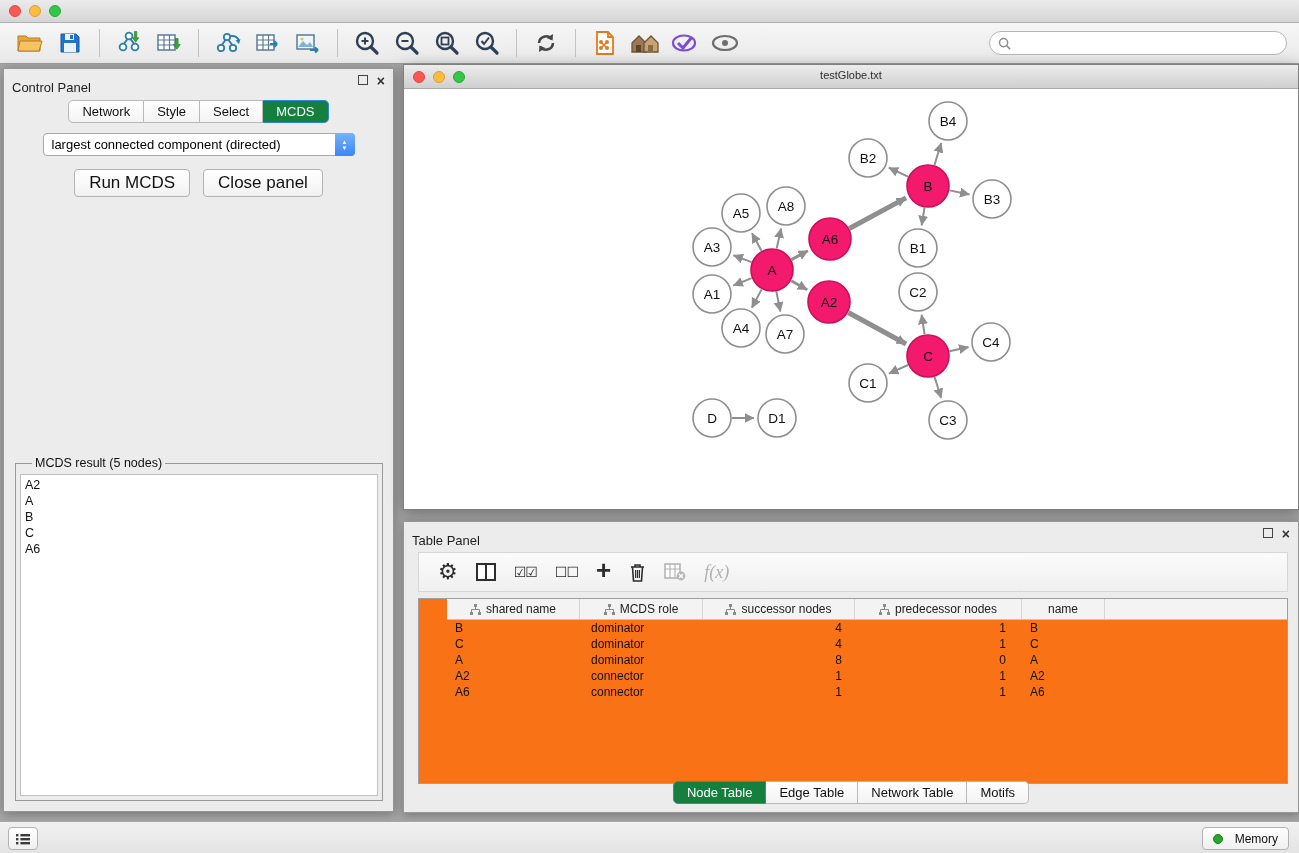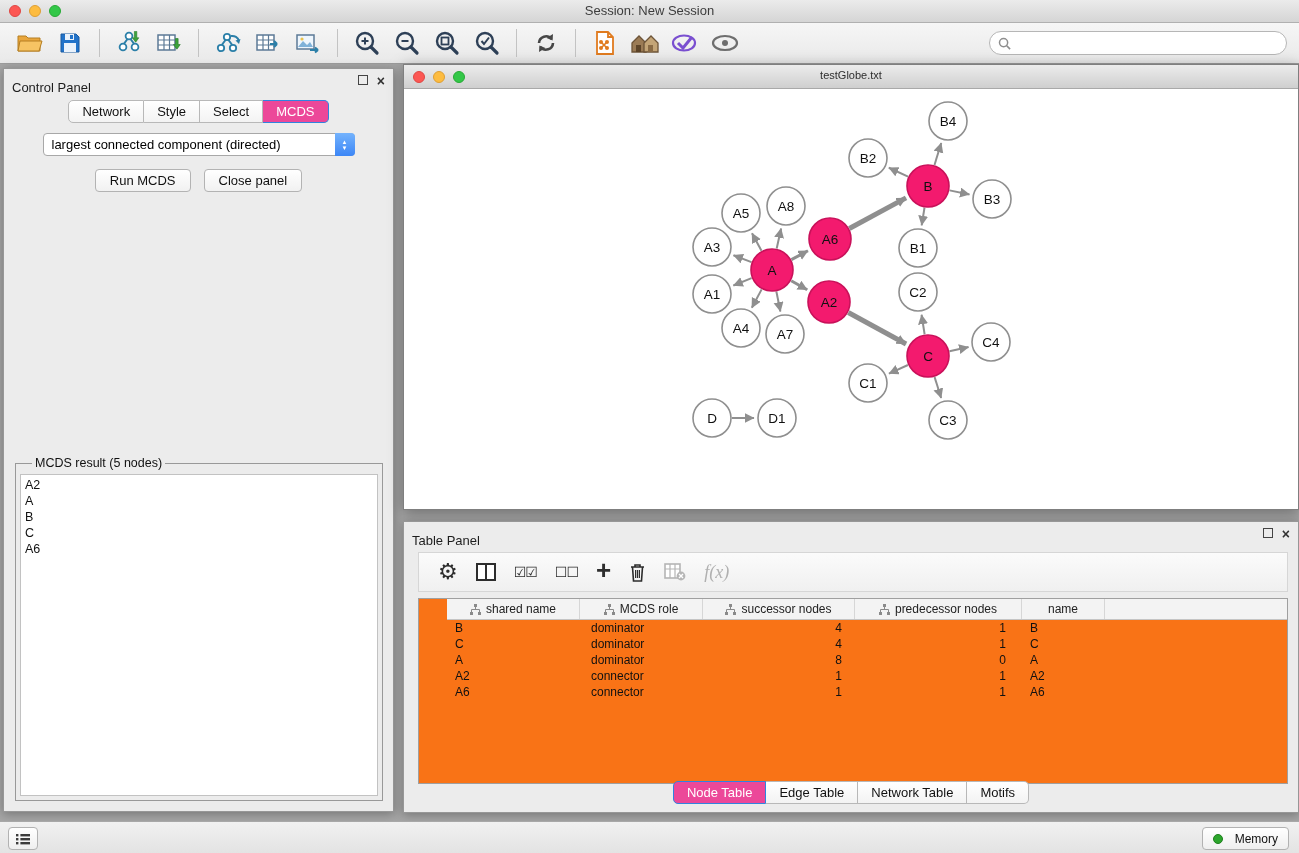--- a/index.html
+++ b/index.html
@@ -37,33 +37,33 @@
   .panel-header .ph-title{flex:1;margin-top:12px;}
   .ph-btn{margin-left:9px;color:#333;font-size:12px;line-height:1;cursor:default;}
   .ph-minbox{width:8px;height:8px;border:1.4px solid #444;display:inline-block;}
   .ph-x{font-weight:bold;font-size:14px;}
   
   .segtabs{display:flex;justify-content:center;}
   .segtab{font-size:13px;color:#111;background:linear-gradient(#ffffff,#f3f3f3);
     border:1px solid #b8b8b8;border-left-width:0;padding:3px 13px;cursor:default;}
   .segtab:first-child{border-left-width:1px;border-radius:5px 0 0 5px;}
   .segtab:last-child{border-radius:0 5px 5px 0;}
-  .segtab.active{background:#ec4899;color:#fff;border-color:#2f84e0;}
+  .segtab.active{background:#15803d;color:#fff;border-color:#2f84e0;}
   
   #control-panel{left:3px;top:68px;width:391px;height:744px;}
   #cp-tabs{margin-top:7px;}
   .opt-label{text-align:center;font-size:13px;color:#111;margin-top:20px;}
   .combo{width:312px;height:23px;margin:10px auto 0 auto;border:1px solid #a8a8a8;border-radius:4px;
     background:#fff;display:flex;align-items:center;font-size:13px;box-sizing:border-box;position:relative;}
   .combo .combo-text{flex:1;padding-left:8px;white-space:nowrap;overflow:hidden;}
   .combo .stepper{width:20px;height:23px;margin:-1px -1px -1px 0;border-radius:0 4px 4px 0;
     background:linear-gradient(#74b3fd,#3c86f6);display:flex;flex-direction:column;
     align-items:center;justify-content:center;color:#fff;font-size:6px;line-height:6px;}
   .btn-row{display:flex;justify-content:center;gap:13px;margin-top:13px;}
-  .push-btn{font-size:13px;color:#111;background:linear-gradient(#ffffff,#f1f1f1);
+  .push-btn{font-size:17px;color:#111;background:linear-gradient(#ffffff,#f1f1f1);
     border:1px solid #b3b3b3;border-radius:4px;padding:3px 14px;cursor:default;text-align:right;}
   #mcds-fieldset{position:absolute;left:11px;top:387px;width:368px;height:345px;
     border:1px solid #999;margin:0;padding:4px;box-sizing:border-box;}
   #mcds-fieldset legend{font-size:12.5px;color:#111;padding:0 3px;margin-left:12px;}
   #mcds-listbox{width:100%;height:100%;background:#fff;border:1px solid #c2c2c2;
     box-sizing:border-box;overflow:hidden;padding:2px 0;}
   .mcds-item{font-size:12.5px;color:#111;line-height:16px;padding-left:4px;}
   
   #network-window{position:absolute;left:403px;top:64px;width:896px;height:446px;
     border:1px solid #7f7f7f;background:#fff;box-shadow:0 3px 14px rgba(0,0,0,.35);box-sizing:border-box;}
@@ -109,21 +109,20 @@
 </style>
 </head>
 <body>
 
 <div class="titlebar">
   <div class="lights">
     <span class="light red"></span>
     <span class="light yellow"></span>
     <span class="light green"></span>
   </div>
-  <div class="title-text">Session: New Session</div>
 </div>
 
 <div class="toolbar">
   <span class="tb-icon">
     <svg width="26" height="22" viewBox="0 0 26 22">
       <path d="M1 4 L9 4 L11 6 L23 6 L23 19 L1 19 Z" fill="#e9a63c" stroke="#b57e22"></path>
       <path d="M3 9 L25 9 L22 19 L1 19 Z" fill="#f6c363" stroke="#b57e22"></path>
     </svg>
   </span>
   <span class="tb-icon">

